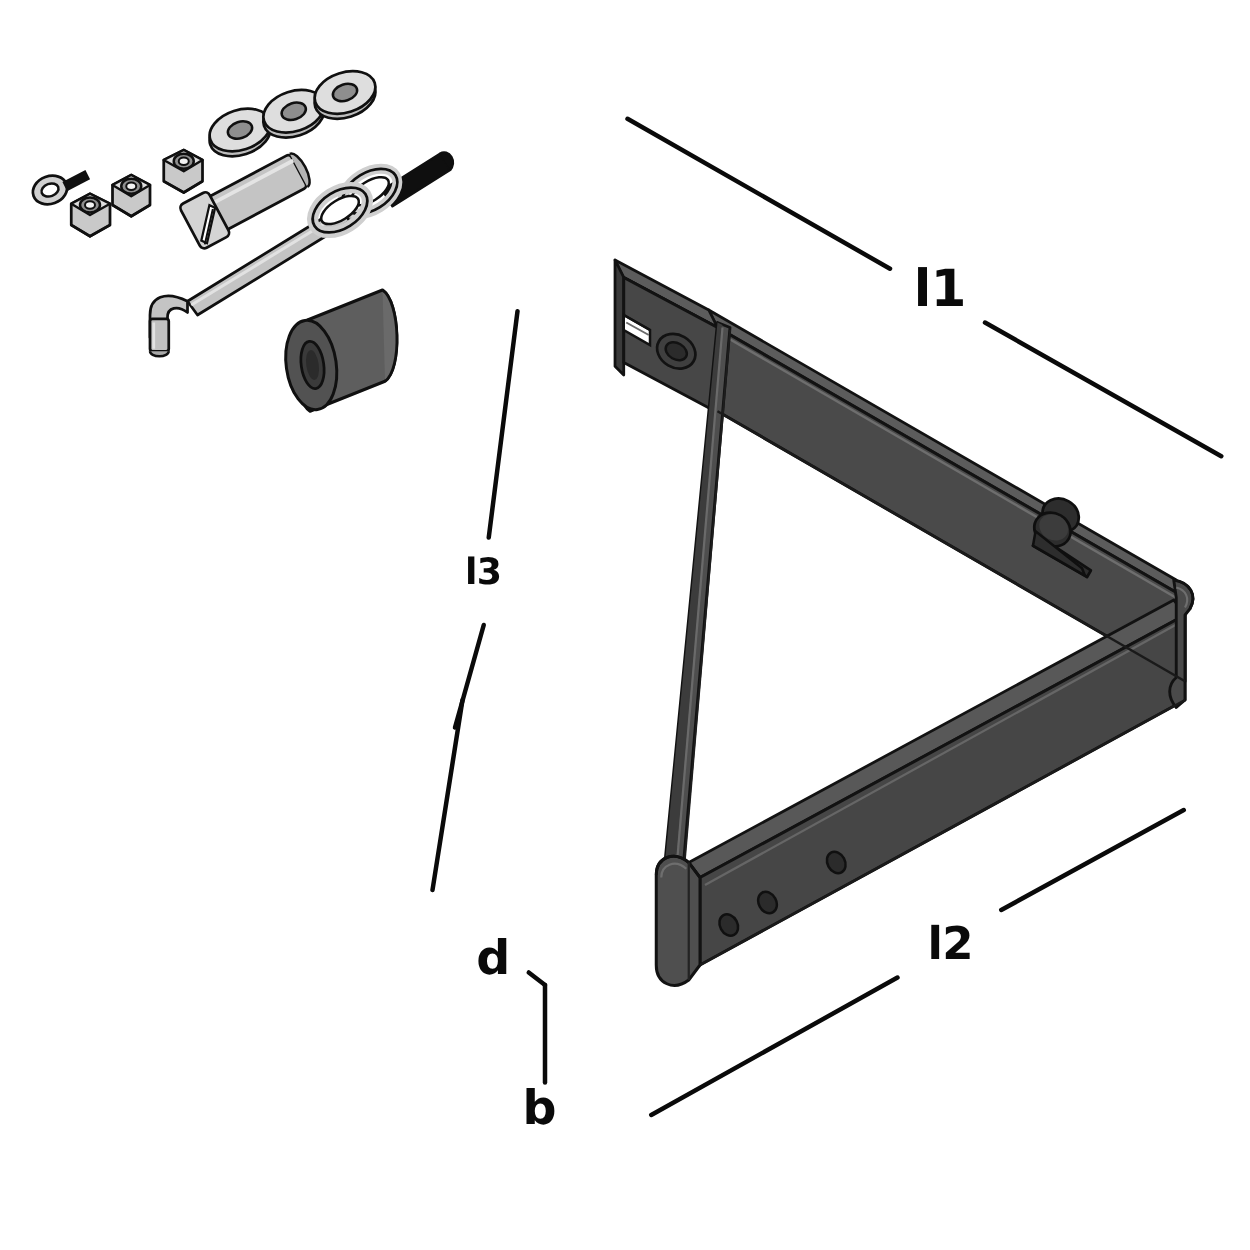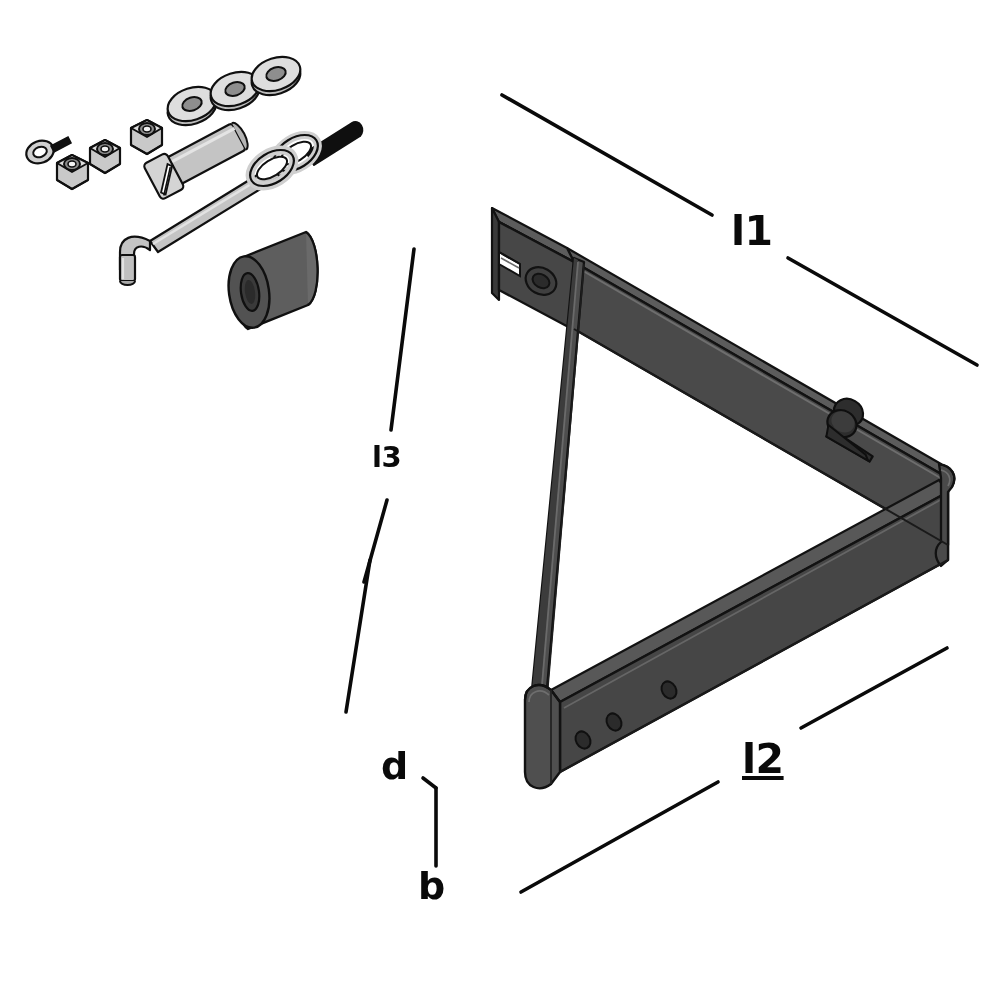--- a/index.html
+++ b/index.html
@@ -27,21 +27,21 @@
   .dimlabel {
     position: absolute;
     font-family: "DejaVu Sans", sans-serif;
     font-weight: bold;
     color: #0a0a0a;
     letter-spacing: -0.5px;
     user-select: none;
     white-space: nowrap;
   }
   #lbl-l1 { left: 731px; top: 207px; font-size: 41px; }
-  #lbl-l2 { left: 742px; top: 735px; font-size: 41px; text-decoration: underline; }
+  #lbl-l2 { left: 742px; top: 735px; font-size: 36px; }
   #lbl-l3 { left: 372px; top: 440px; font-size: 29px; }
   #lbl-d  { left: 381px; top: 744px; font-size: 38px; }
   #lbl-b  { left: 418px; top: 864px; font-size: 38px; }
 </style>
 </head>
 <body>
 
 <div id="stage">
 
   <svg id="scene" viewBox="0 0 1000 1000" xmlns="http://www.w3.org/2000/svg">

